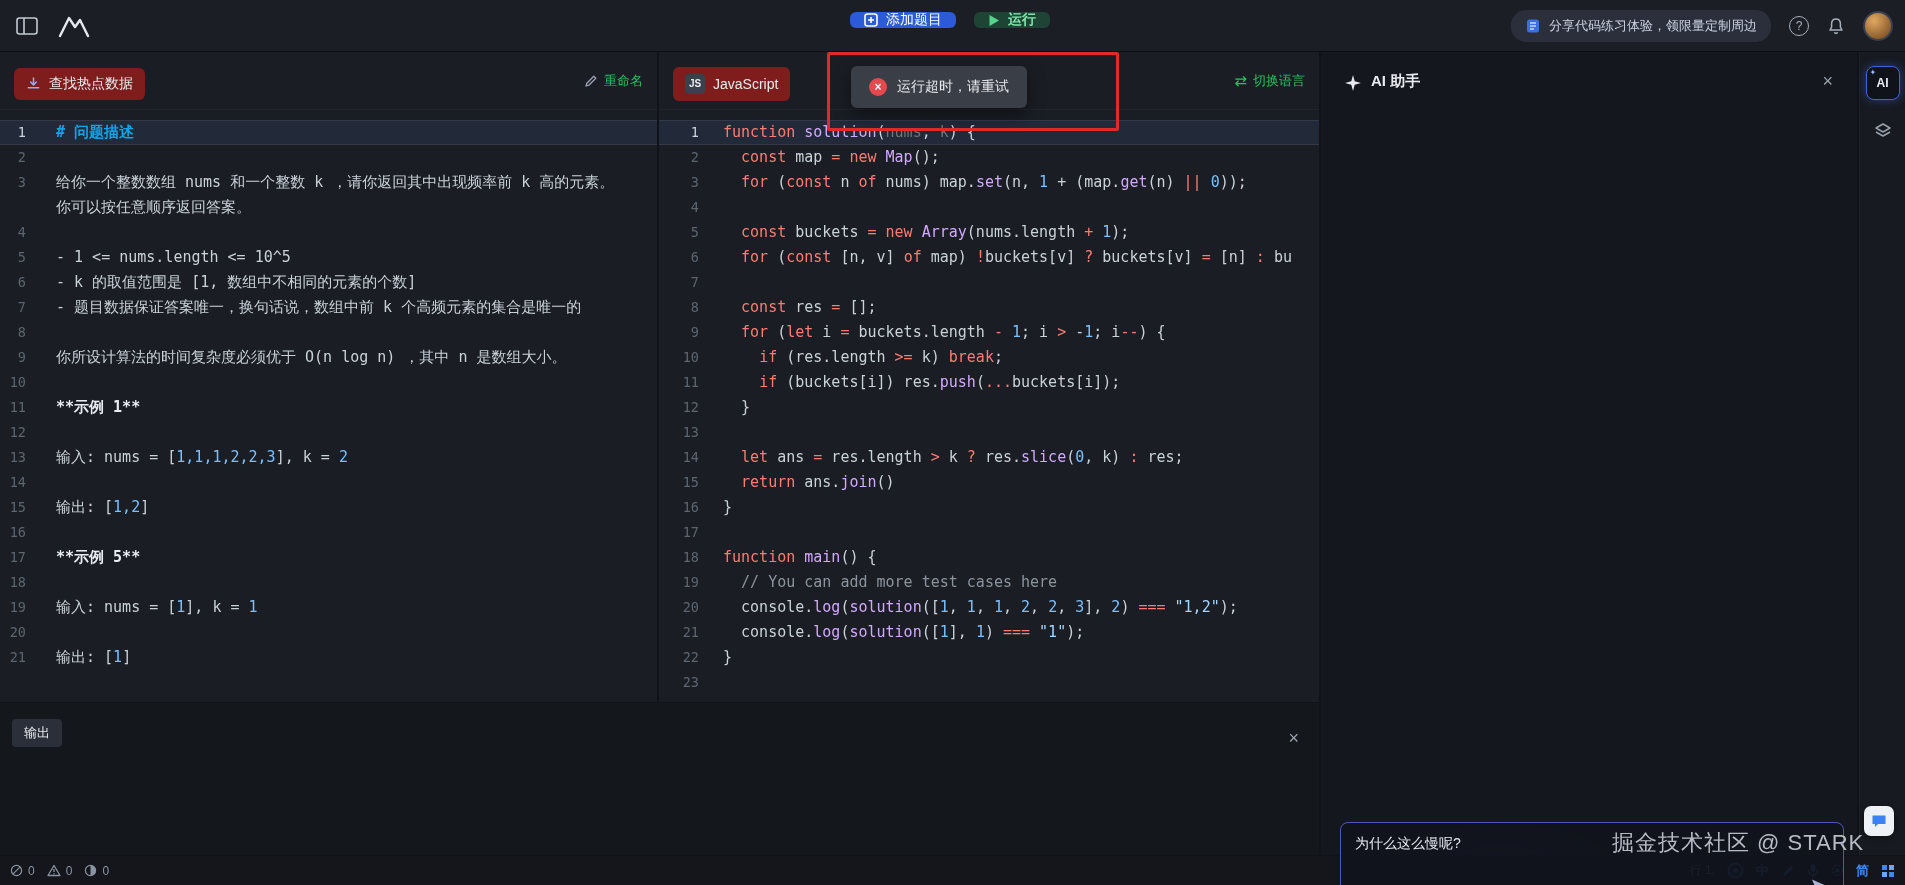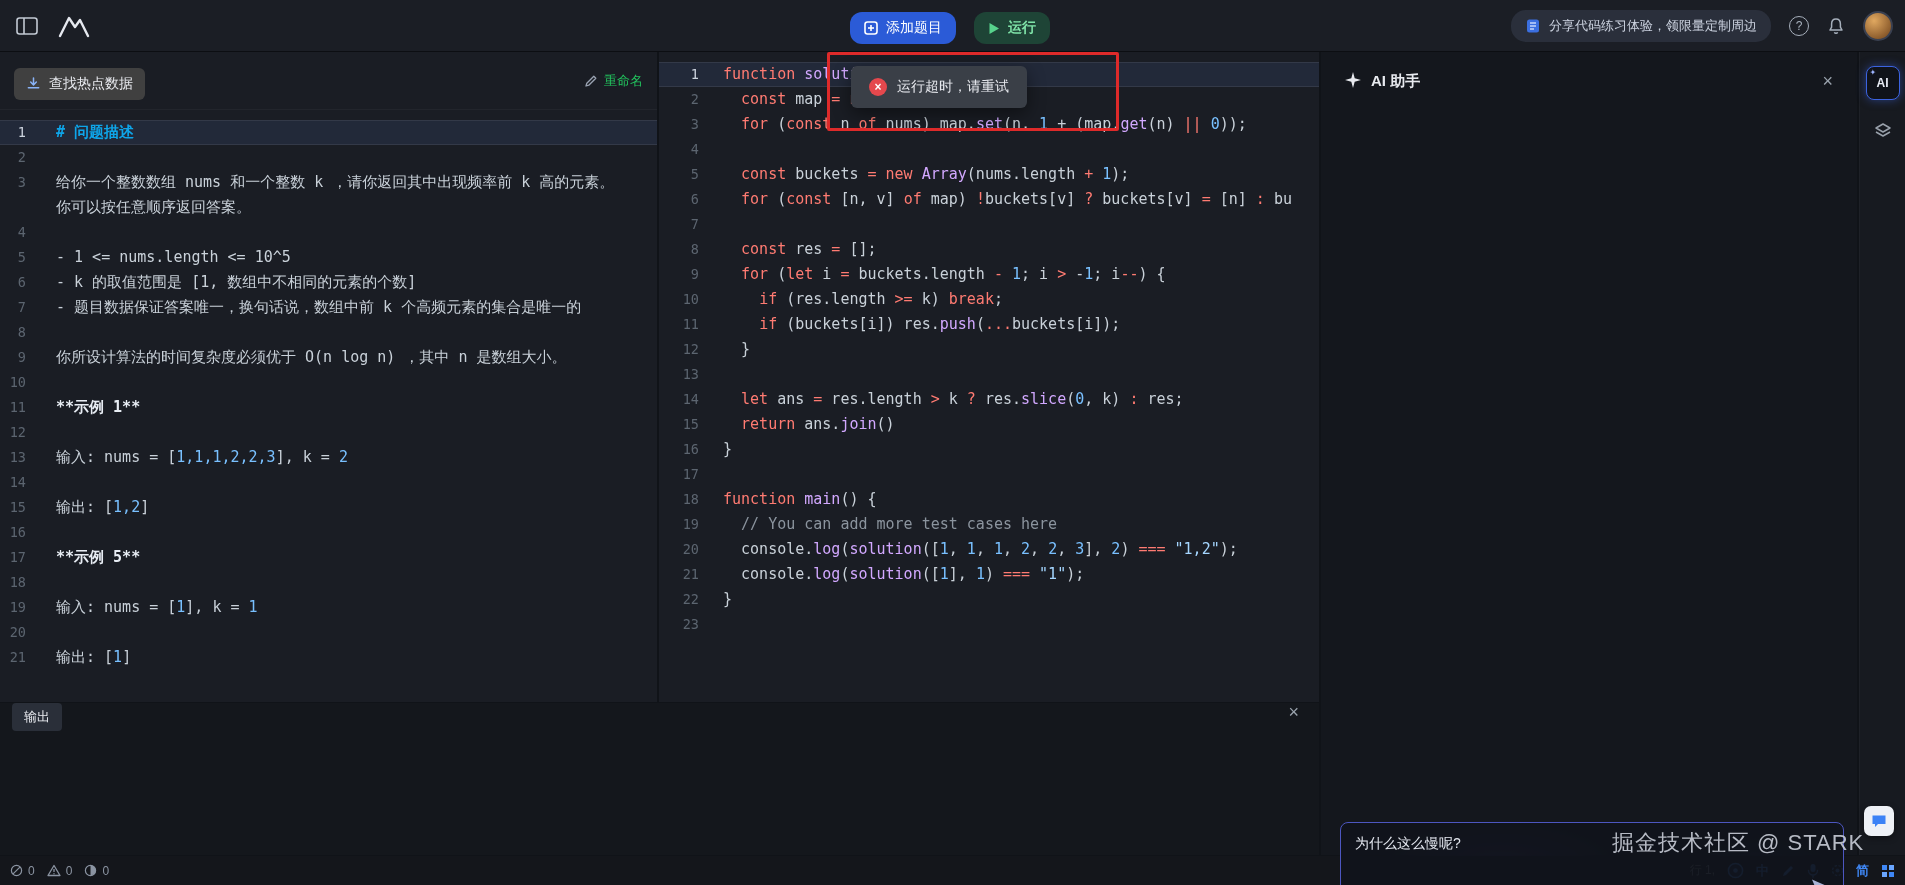--- a/index.html
+++ b/index.html
@@ -6,21 +6,21 @@
   html,body { background:#0d1015; }
   body { font-family:"Liberation Sans", sans-serif; }
   .root { position:relative; width:1905px; height:885px; background:#101318; overflow:hidden; }
 
   
   .topbar { position:absolute; left:0; top:0; width:1905px; height:52px; background:#1b1e25;
             border-bottom:1px solid #0c0e12; display:flex; align-items:center; }
   .tb-left { display:flex; align-items:center; gap:18px; padding-left:16px; }
   .icon-btn { display:flex; align-items:center; justify-content:center; cursor:pointer; }
   .tb-center { position:absolute; left:850px; top:12px; display:flex; gap:18px; }
-  .btn { height:32px; display:inline-flex; align-items:center; gap:8px; padding:0 14px; border-radius:12px;
+  .btn { height:16px; display:inline-flex; align-items:center; gap:8px; padding:0 14px; border-radius:6px;
          font-size:14px; cursor:pointer; white-space:nowrap; }
   .btn-add { background:#2b5bd7; color:#ffffff; }
   .btn-run { background:#1e4436; color:#7fe3a8;font-weight:bold; }
   .tb-right { position:absolute; right:12px; top:0; height:52px; display:flex; align-items:center; gap:18px; }
   .promo-pill { height:30px; display:flex; align-items:center; gap:8px; background:#2a2f3b; border-radius:15px;
                 padding:16px 14px; color:#ccd3e0; font-size:13px; }
   .help-circle { width:20px; height:20px; border:1.5px solid #a7b0bc; border-radius:50%; color:#a7b0bc;
                  font-size:12px; display:flex; align-items:center; justify-content:center; }
   .avatar { width:30px; height:30px; border-radius:50%; background:radial-gradient(circle at 35% 30%, #e0a860, #8a5a2b 75%);
             border:2px solid #3a4welcome050; border:2px solid #3a4050; }
@@ -30,21 +30,21 @@
   .panel-left  { left:0;     top:52px; width:657px;  height:650px; }
   .panel-mid   { left:659px; top:52px; width:660px;  height:650px; }
   .panel-ai    { left:1321px;top:52px; width:536px;  height:803px; background:#14171d; }
   .panel-out   { left:0;     top:703px; width:1319px; height:152px; background:#14171c; }
   .dock        { position:absolute; left:1859px; top:52px; width:46px; height:803px; background:#171a20;
                  border-left:1px solid rgba(255,255,255,0.03); display:flex; flex-direction:column;
                  align-items:center; padding-top:14px; gap:14px; }
 
   .phead { height:58px; display:flex; align-items:center; justify-content:space-between; padding:0 14px;
            border-bottom:1px solid rgba(255,255,255,0.04); }
-  .chip { display:inline-flex; align-items:center; gap:8px; background:#404040; border-radius:6px;
+  .chip { display:inline-flex; align-items:center; gap:8px; background:#7f1d1d; border-radius:6px;
           padding:7px 12px; color:#e8eaef; font-size:14px; cursor:pointer;margin-top:6px; }
   .ghost-action { display:inline-flex; align-items:center; gap:6px; color:#22c55e; font-size:13px; cursor:pointer; }
   .js-badge { width:20px; height:20px; background:#3a404c; border-radius:4px; color:#e8eaef; font-size:10px;
               font-weight:bold; display:flex; align-items:center; justify-content:center; }
 
   
   .lines { padding-top:10px; overflow:hidden; }
   .ed-row { display:flex; align-items:flex-start; line-height:25px;
             font-family:"DejaVu Sans Mono", monospace; font-size:15px; min-height:25px; }
   .ln { text-align:right; color:#5c6570; font-size:13.5px; flex:0 0 auto; }
@@ -65,21 +65,21 @@
   .toast { position:absolute; left:851px; top:66px; height:42px; display:flex; align-items:center; gap:10px;
            background:#3a3f47; border-radius:6px; padding:0 18px; color:#e8eaef; font-size:14px;
            box-shadow:0 6px 18px rgba(0,0,0,0.45); z-index:55; }
   .toast-x { width:18px; height:18px; background:#e5484d; border-radius:50%; color:#fff; font-size:12px;
              display:flex; align-items:center; justify-content:center; font-weight:bold; }
   .red-annotation { position:absolute; left:827px; top:52px; width:292px; height:79px;
                     border:3px solid #de2a2a; border-radius:2px; z-index:60; pointer-events:none; }
 
   
   .ai-head { height:58px; display:flex; align-items:center; justify-content:space-between; padding:0 24px; }
-  .ai-title { display:flex; align-items:flex-start; gap:10px; color:#e8eaef; font-size:15px; font-weight:bold; }
+  .ai-title { display:flex; align-items:flex-end; gap:10px; color:#e8eaef; font-size:15px; font-weight:bold; }
   .close-x { color:#9aa3ad; font-size:18px; cursor:pointer; line-height:1; }
   .ai-body { position:relative; height:645px; }
   .glow-a { position:absolute; left:10px; top:690px; width:340px; height:130px; z-index:0;
             background:radial-gradient(closest-side, rgba(125,95,255,0.28), transparent 70%); }
   .glow-b { position:absolute; left:330px; top:710px; width:220px; height:110px; z-index:0;
             background:radial-gradient(closest-side, rgba(70,120,255,0.22), transparent 70%); }
   .ai-input { position:absolute; left:19px; top:712px; width:504px; height:76px; border:1px solid #4c56c0;
               border-radius:8px; background:rgba(16,19,27,0.92); padding:12px 14px; color:#e3e7ef;
               font-size:14px; z-index:5; }
   .send { position:absolute; left:490px; top:768px; z-index:6; cursor:pointer; }
@@ -90,21 +90,21 @@
   .dock-ai .mini-star { position:absolute; left:3px; top:1px; font-size:8px; color:#9db4ff; font-weight:normal; }
   .dock-tool { width:34px; height:34px; border-radius:8px; display:flex; align-items:center; justify-content:center; cursor:pointer; }
 
   .watermark { position:absolute; left:1612px; top:828px; font-size:22px; color:rgba(205,210,220,0.88);
                z-index:90; white-space:nowrap; letter-spacing:1px; }
   .chat-widget { position:absolute; left:1864px; top:806px; width:30px; height:30px; border-radius:7px;
                  background:#eef1f6; display:flex; align-items:center; justify-content:center; z-index:70;
                  box-shadow:0 2px 6px rgba(0,0,0,0.4); cursor:pointer; }
 
   
-  .out-head { height:44px; display:flex; align-items:flex-start; justify-content:space-between; padding:0 20px 0 12px; }
+  .out-head { height:44px; display:flex; align-items:flex-end; justify-content:space-between; padding:0 20px 0 12px; }
   .out-tab { background:#2a2f39; border-radius:4px; padding:5px 12px; color:#e8eaef; font-size:13px; cursor:pointer; }
 
   
   .statusbar { position:absolute; left:0; top:856px; width:1905px; height:29px; background:#14161b;
                display:flex; align-items:center; justify-content:space-between; padding:0 10px;
                color:#8b94a2; font-size:12px; }
   .sb-left, .sb-right { display:flex; align-items:center; gap:12px; }
   .sb-group { display:flex; align-items:center; gap:5px; }
   .ime-zh, .ime-jian { color:#3f87f5; font-weight:bold; font-size:13px; }
   svg { display:block; }
@@ -276,20 +276,30 @@
           <span class="lc"></span>
         </div>
         <div class="ed-row">
           <span class="ln">21</span>
           <span class="lc"><span class="tk-d">输出: [</span><span class="tk-num">1</span><span class="tk-d">]</span></span>
         </div>
       </div>
   </section>
 
   <section class="panel panel-mid">
+    <div class="phead">
+      <div class="chip">
+        <span class="js-badge">JS</span>
+        <span>JavaScript</span>
+      </div>
+      <div class="ghost-action">
+        <span style="font-size:15px;">⇄</span>
+        <span>切换语言</span>
+      </div>
+    </div>
     <div class="lines" id="code-lines">
         <div class="ed-row hl">
           <span class="ln">1</span>
           <span class="lc"><span class="tk-kw">function </span><span class="tk-fn">solution</span><span class="tk-d">(</span><span class="tk-par">nums</span><span class="tk-d">, </span><span class="tk-par">k</span><span class="tk-d">) {</span></span>
         </div>
         <div class="ed-row">
           <span class="ln">2</span>
           <span class="lc"><span class="tk-d">  </span><span class="tk-kw">const </span><span class="tk-d">map</span><span class="tk-kw"> = </span><span class="tk-kw">new </span><span class="tk-fn">Map</span><span class="tk-d">();</span></span>
         </div>
         <div class="ed-row">

